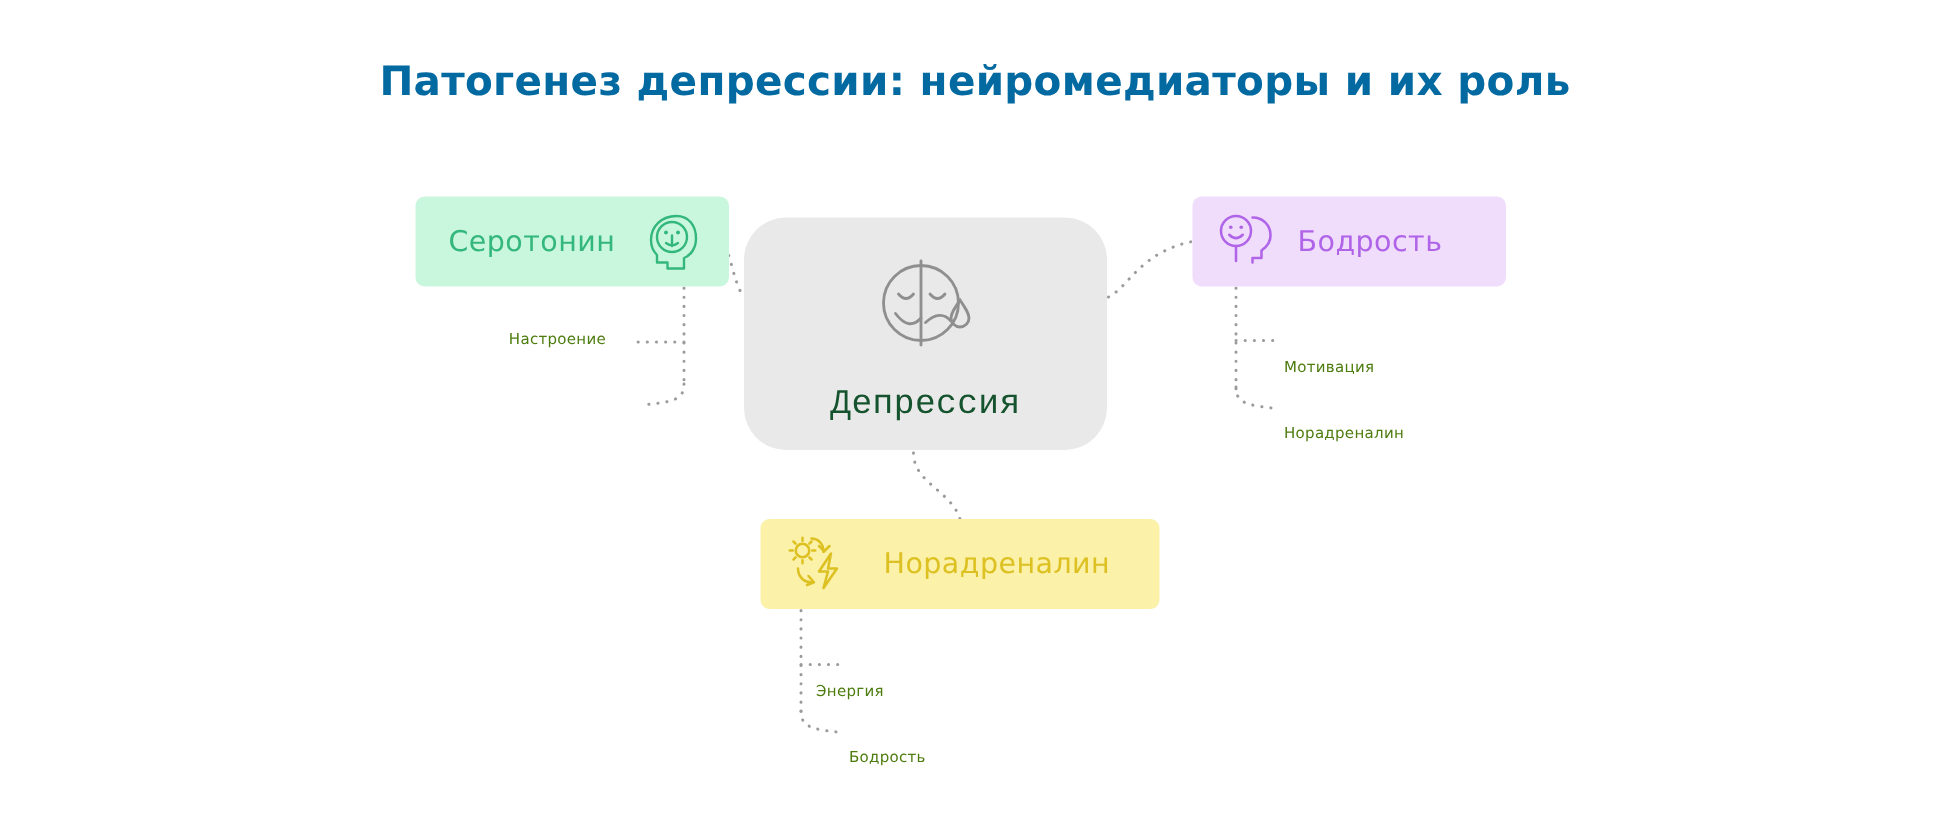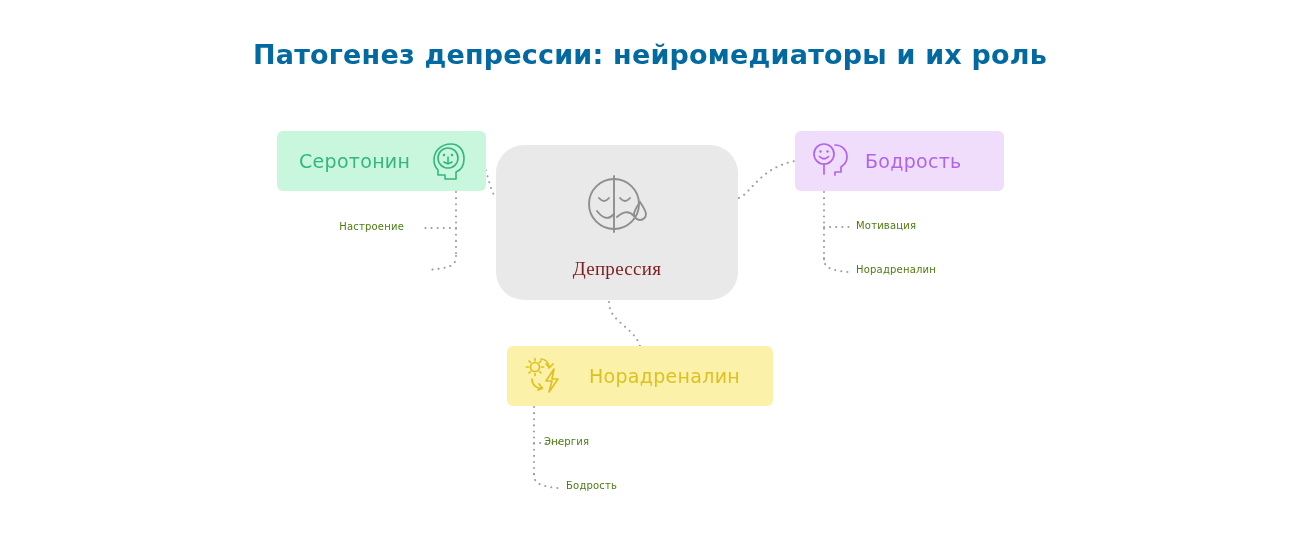--- a/index.html
+++ b/index.html
@@ -119,42 +119,42 @@
     width: 242px;
     height: 155px;
     background: #e9e9e9;
     border-radius: 28px;
     flex-direction: column;
     justify-content: center;
     align-items: center;
     gap: 6px;
   }
   #node-center .center-label {
-    font-family: Liberation Serif, serif;
-    font-size: 19px;
-    color: #7f1d1d;
+    font-family: Liberation Mono, monospace;
+    font-size: 23px;
+    color: #14532d;
     letter-spacing: 0.3px;
     white-space: nowrap;
     margin-top: 10px;
   }
   #node-center .center-icon {
     margin-top: 4px;
   }
 
   
   .sub-label {
     position: absolute;
     font-family: "DejaVu Sans", sans-serif;
     font-size: 10px;
     color: #4d7c0f;
     letter-spacing: 0.2px;
     white-space: nowrap;
   }
   .sub-right { text-align: right; }
-  .sub-left  { text-align: right; }
+  .sub-left  { text-align: right; margin-top: 20px; }
 
   
   #sub-mood      { right: 896px; top: 221px; }
   #sub-stability { right: 896px; top: 259px; }
 
   
   #sub-motivation { left: 856px; top: 220px; }
   #sub-pleasure   { left: 856px; top: 264px; }
 
   

